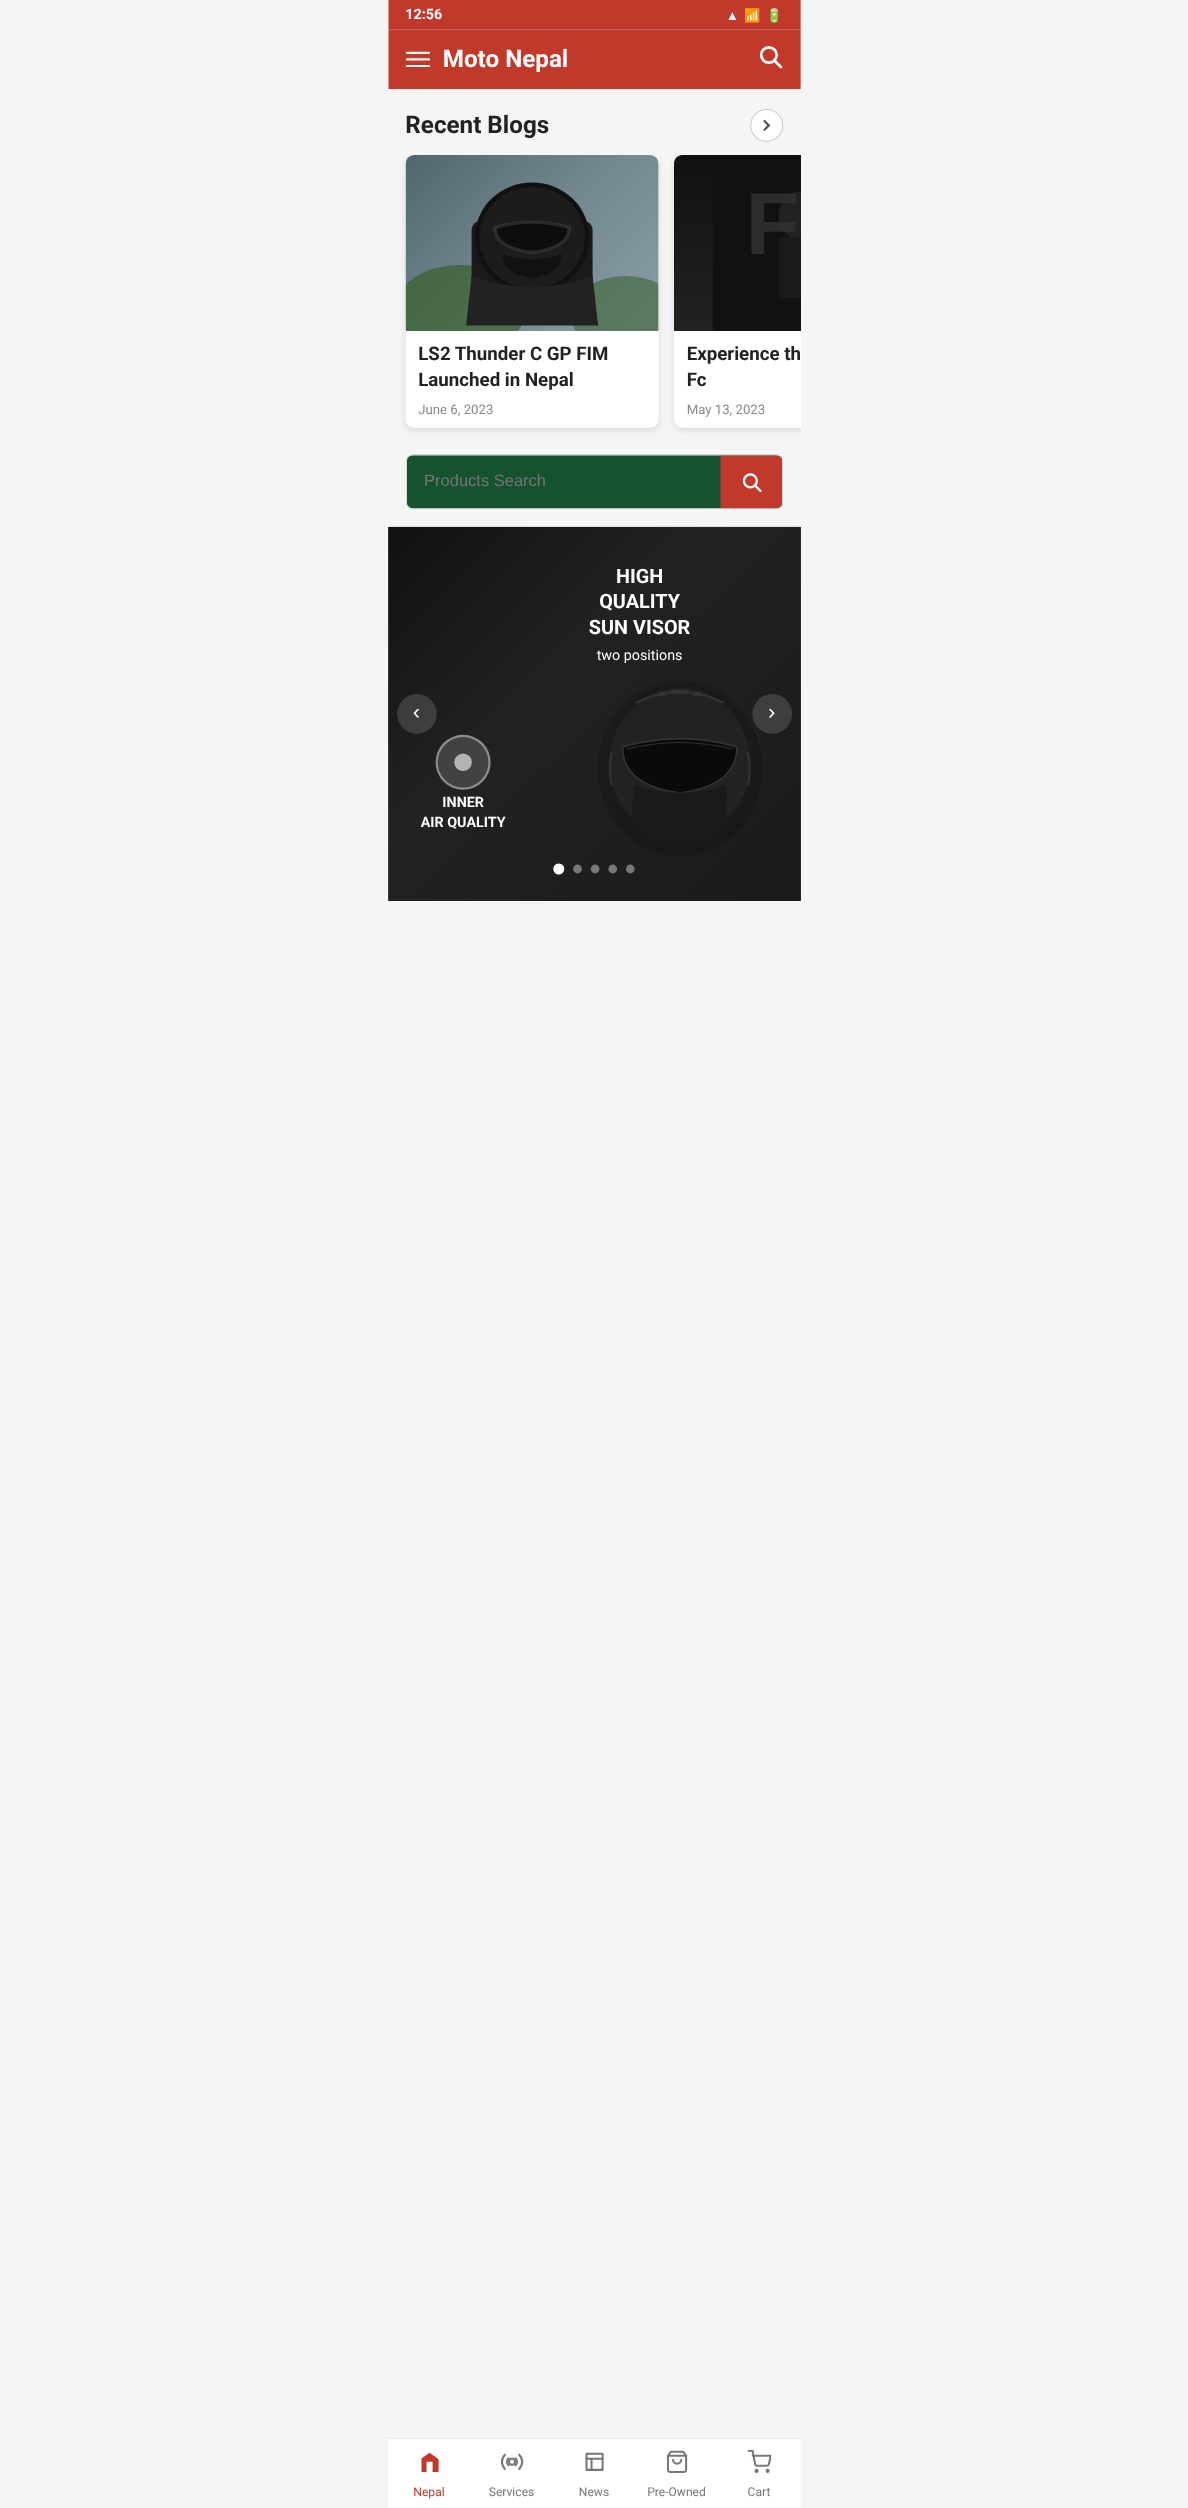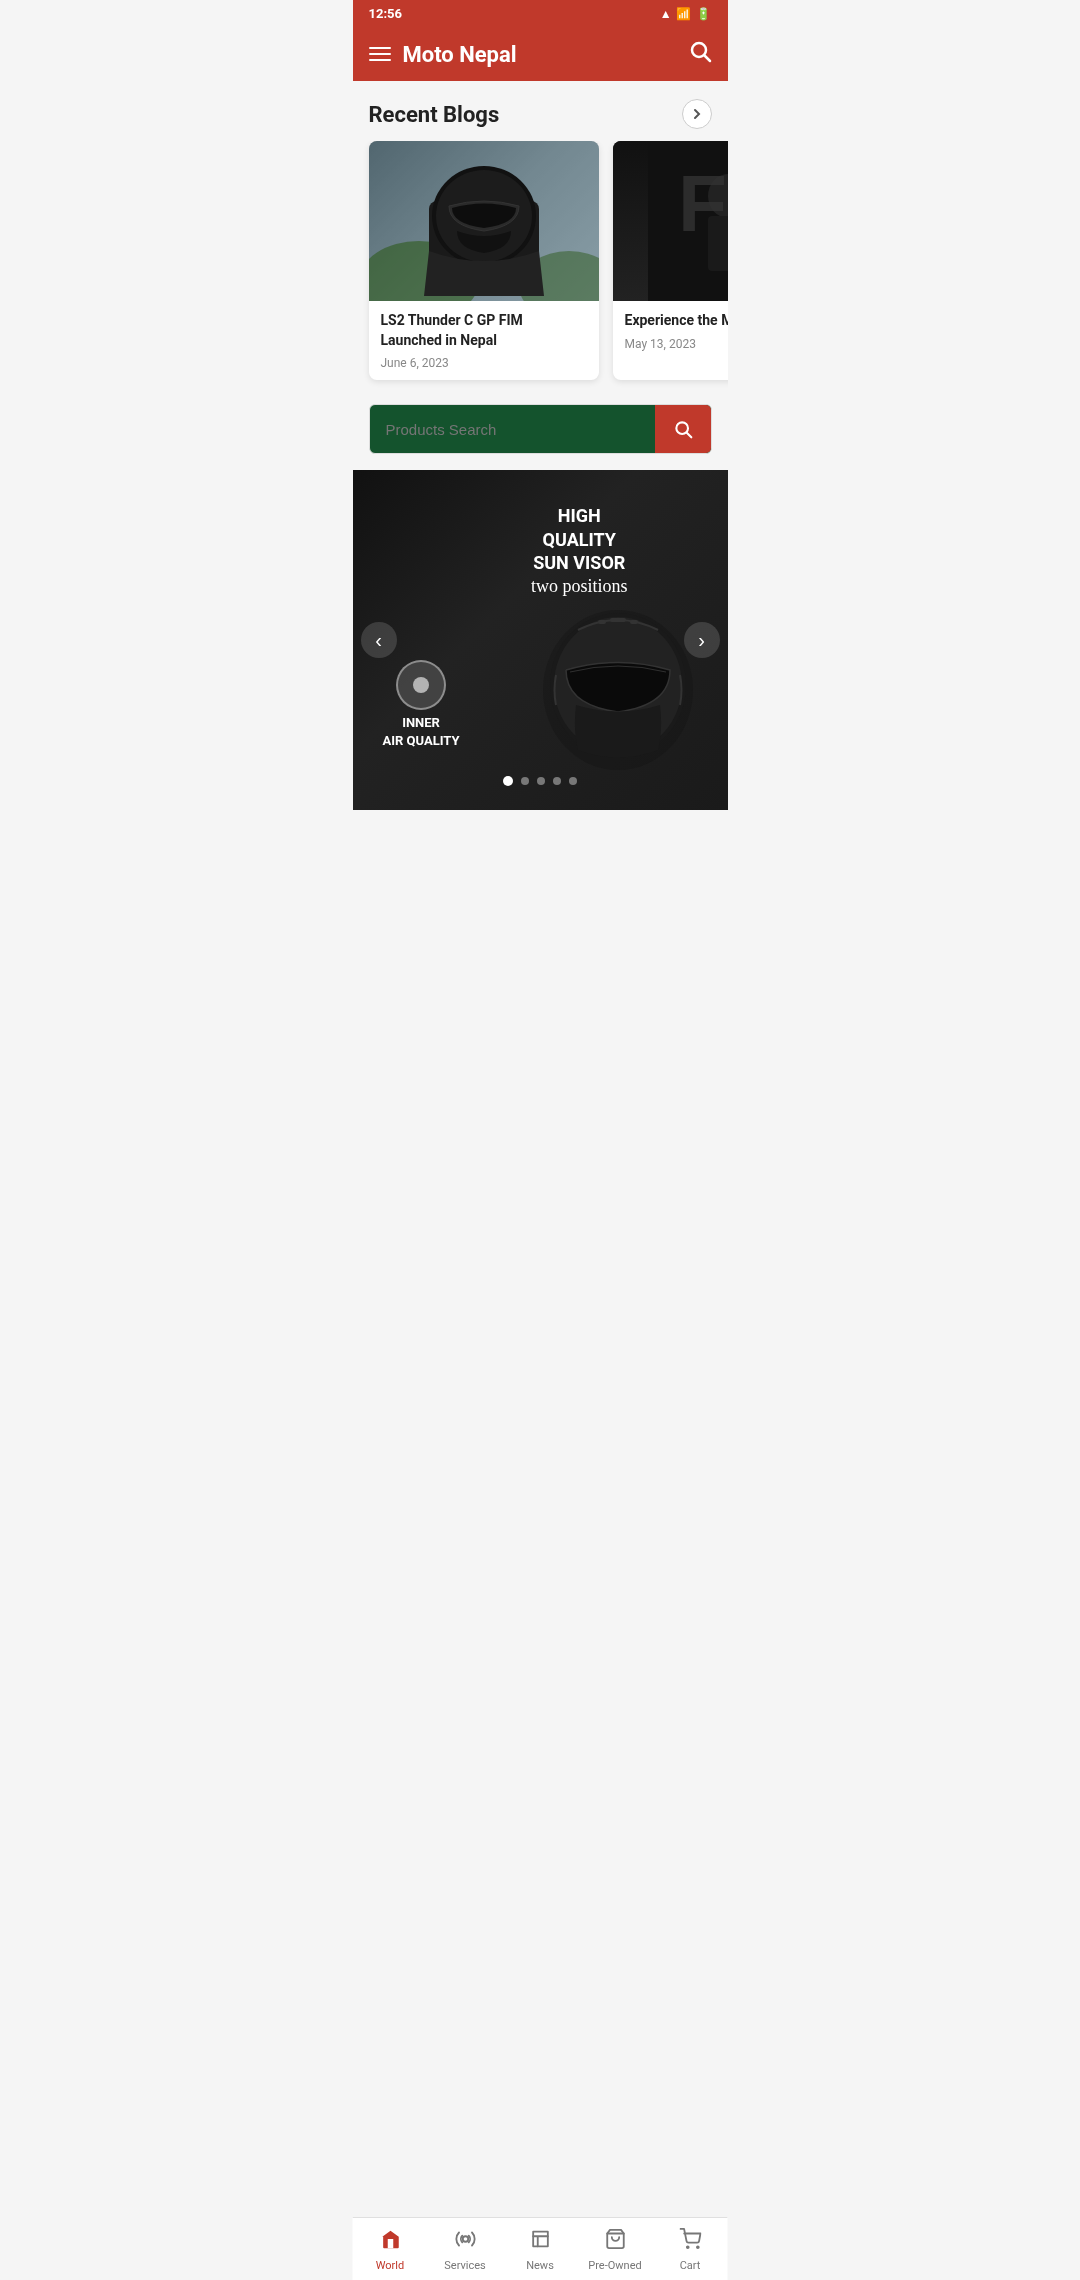--- a/index.html
+++ b/index.html
@@ -133,21 +133,21 @@
     .blog-card-image.helmet-img {
       background: linear-gradient(135deg, #3a3a3a 0%, #6a6a6a 50%, #8a8a8a 100%);
     }
     .blog-card-image.movie-img {
       background: linear-gradient(135deg, #1a1a1a 0%, #2a2a2a 60%, #3a3a3a 100%);
     }
     .blog-card-body {
       padding: 10px 12px;
     }
     .blog-card-title {
-      font-size: 14px;
+      font-size: 17px;
       font-weight: bold;
       color: #222;
       line-height: 1.4;
       margin-bottom: 6px;
     }
     .blog-card-date {
       font-size: 12px;
       color: #888;
     }
 
@@ -434,21 +434,21 @@
 
   <div class="banner-carousel">
     <div class="banner-bg"></div>
     <div class="banner-content">
 
       <div class="banner-text-block">
         <div class="banner-text-high">
           <span>HIGH</span><br>
           <span>QUALITY</span><br>
           <span>SUN VISOR</span><br>
-          <span style="font-weight:normal;font-size:18px;font-family:Liberation Serif, serif;">two positions</span>
+          <span style="font-weight:normal;font-size:13px;">two positions</span>
         </div>
       </div>
 
       <svg class="banner-helmet" viewBox="0 0 160 220" xmlns="http://www.w3.org/2000/svg">
 
         <ellipse cx="80" cy="100" rx="75" ry="80" fill="#111" opacity="0.3"></ellipse>
 
         <ellipse cx="80" cy="95" rx="68" ry="72" fill="#1a1a1a"></ellipse>
         <ellipse cx="80" cy="95" rx="64" ry="68" fill="#222"></ellipse>
 
@@ -502,21 +502,21 @@
 
 <div class="bottom-nav">
 
   <div class="nav-item active">
     <span class="nav-icon">
       <svg width="22" height="22" viewBox="0 0 24 24" fill="#c0392b" xmlns="http://www.w3.org/2000/svg">
         <path d="M3 9.5L12 3l9 6.5V21a1 1 0 01-1 1H5a1 1 0 01-1-1V9.5z"></path>
         <path d="M9 22V12h6v10" fill="white"></path>
       </svg>
     </span>
-    <span class="nav-label" style="color:#c0392b;">World</span>
+    <span class="nav-label" style="color:#c0392b;">Nepal</span>
   </div>
 
   <div class="nav-item">
     <span class="nav-icon">
       <svg width="22" height="22" viewBox="0 0 24 24" fill="none" stroke="#777" stroke-width="2" stroke-linecap="round" stroke-linejoin="round">
         <circle cx="12" cy="12" r="3"></circle>
         <path d="M19.07 4.93a10 10 0 010 14.14M4.93 4.93a10 10 0 000 14.14"></path>
         <path d="M15.54 8.46a5 5 0 010 7.07M8.46 8.46a5 5 0 000 7.07"></path>
       </svg>
     </span>

